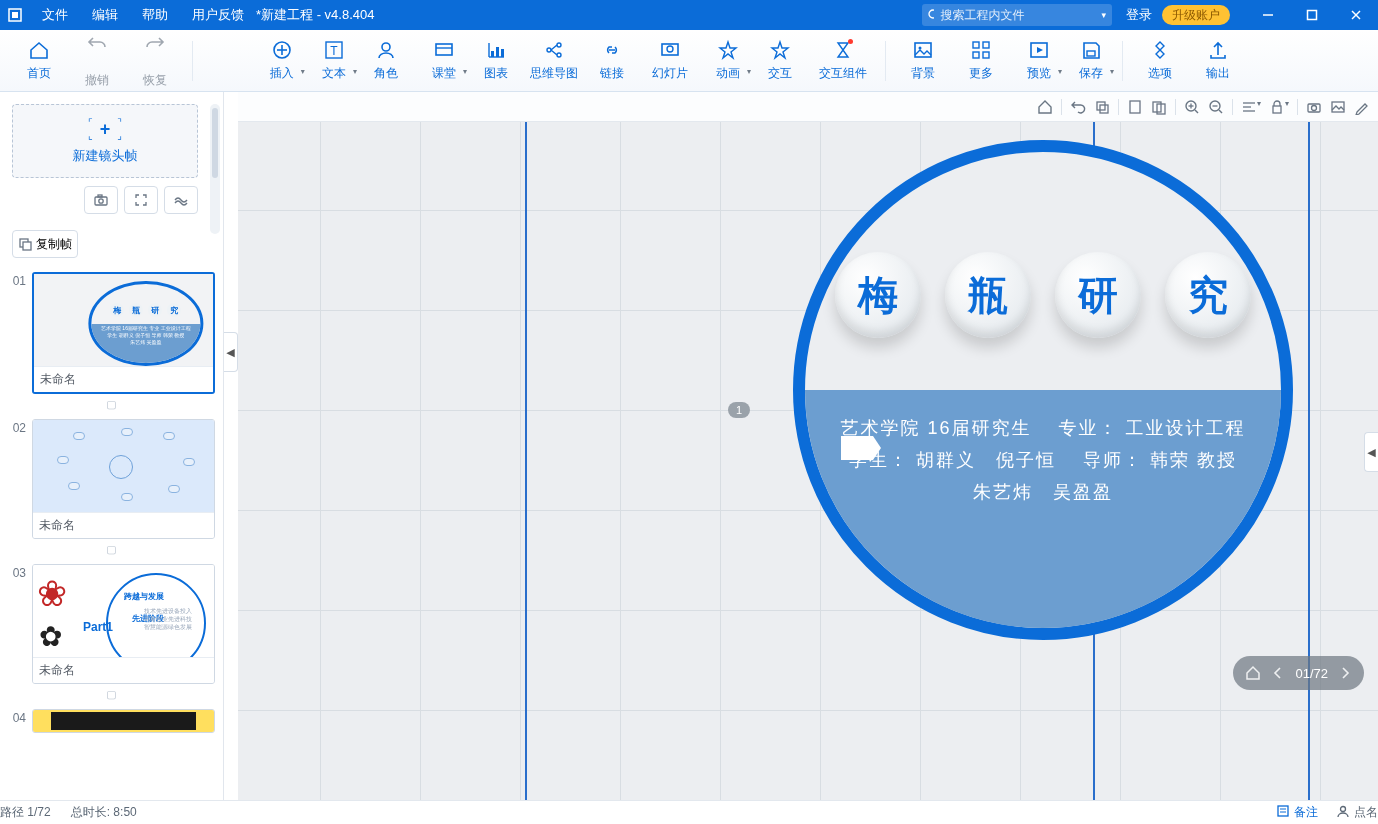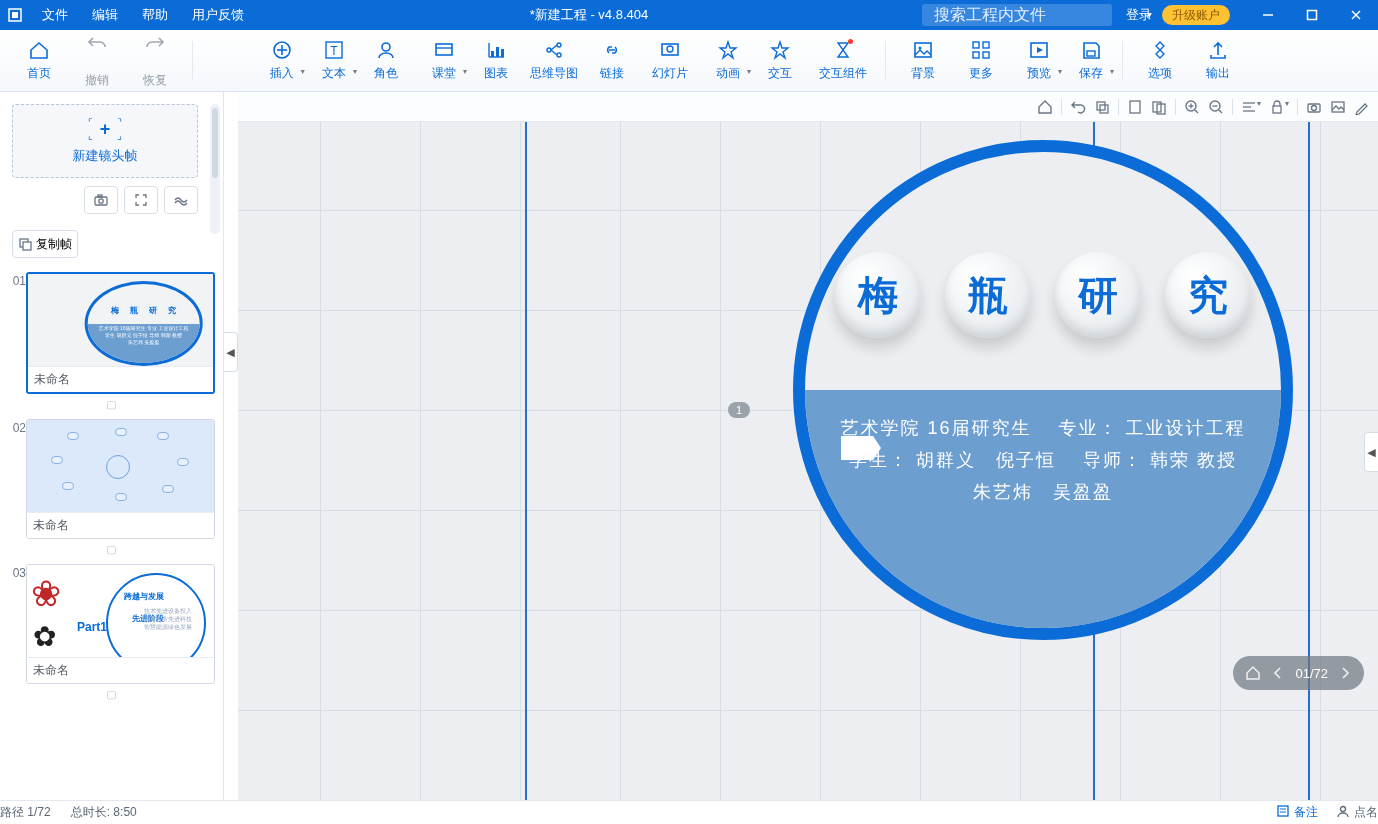--- a/index.html
+++ b/index.html
@@ -3,23 +3,23 @@
 <meta charset="utf-8">
 <style>
 * { margin: 0; padding: 0; box-sizing: border-box; font-family: "Microsoft YaHei", Arial, sans-serif; }
 body { width: 1378px; height: 824px; overflow: hidden; background: #fff; }
 
 
 .title-bar { height: 30px; background: #0b6cd8; display: flex; align-items: center; color: #fff; font-size: 13px; }
 .title-bar .app-icon { width: 30px; display: flex; justify-content: center; }
 .title-bar .menu { display: flex; gap: 0; text-align: right; }
 .title-bar .menu-item { padding: 0 12px; height: 30px; line-height: 30px; cursor: pointer; }
-.title-bar .title { flex: 1; text-align: center; }
+.title-bar .title { flex: 1; }
 .title-bar .search { width: 190px; height: 22px; background: rgba(255,255,255,0.18); border-radius: 3px; display: flex; align-items: center; padding: 0 6px; font-size: 12px; gap: 6px; margin-right: 14px; }
-.title-bar .search input { background: none; border: 0; outline: none; color: #fff; flex: 1; font-size: 16px; }
+.title-bar .search input { background: none; border: 0; outline: none; color: #fff; flex: 1; font-size: 12px; }
 .title-bar .search input::placeholder { color: rgba(255,255,255,0.85); }
 .title-bar .login { margin-right: 10px; }
 .title-bar .upgrade { background: #ffc233; color: #8a5700; height: 20px; line-height: 20px; padding: 0 10px; border-radius: 10px; font-size: 12px; margin-right: 16px; cursor: pointer; }
 .title-bar .win-btn { width: 44px; height: 30px; display: flex; align-items: center; justify-content: center; cursor: pointer; }
 
 
 .ribbon { height: 62px; background: linear-gradient(#fff, #f5f8fc); display: flex; align-items: center; padding: 0 10px; border-bottom: 1px solid #d7e3f0; }
 .ribbon .rgrp { display: flex; flex-direction: column; align-items: center; justify-content: center; gap: 4px; width: 58px; cursor: pointer; }
 .ribbon .rgrp .ricon { color: #0b6cd8; }
 .ribbon .rgrp .rlbl { font-size: 12px; color: #0b6cd8; }
@@ -35,21 +35,21 @@
 .sidebar { width: 224px; background: #fff; border-right: 1px solid #e1e6ed; display: flex; flex-direction: column; }
 .newframe-box { margin: 12px 12px 8px 12px; border: 1px dashed #b8c5d6; border-radius: 4px; height: 74px; display: flex; flex-direction: column; align-items: center; justify-content: center; background: #f5f7fa; cursor: pointer; }
 .newframe-box .plus { color: #0b6cd8; font-size: 18px; font-weight: bold; }
 .newframe-box .nf-label { color: #0b6cd8; font-size: 13px; margin-top: 6px; }
 .sb-actions { display: flex; gap: 6px; padding: 0 12px 10px 12px; }
 .sb-actions .act { border: 1px solid #d5dde7; border-radius: 4px; height: 28px; display: flex; align-items: center; justify-content: center; font-size: 12px; background: #fff; cursor: pointer; }
 .sb-actions .copy { flex: 1.2; gap: 4px; margin-top: 44px; }
 .sb-actions .sq { width: 34px; }
 
 .slides { flex: 1; overflow-y: auto; padding: 4px 8px 0 8px; }
-.slide-row { display: flex; margin-bottom: 4px; align-items: flex-start; }
+.slide-row { display: flex; gap: 6px; margin-bottom: 4px; align-items: flex-start; }
 .slide-num { width: 18px; font-size: 12px; color: #6b7684; padding-top: 2px; text-align: right; }
 .slide-thumb { flex: 1; border: 1px solid #cfd8e3; border-radius: 3px; background: #f7f8fa; display: flex; flex-direction: column; overflow: hidden; cursor: pointer; }
 .slide-thumb.sel { border: 2px solid #0b6cd8; }
 .slide-prev { height: 92px; position: relative; background: #f2f3f5; overflow: hidden; }
 .slide-cap { font-size: 12px; color: #555c66; background: #fff; padding: 4px 6px; border-top: 1px solid #e8edf3; }
 .slide-timer { text-align: center; color: #b8c2ce; font-size: 11px; margin-bottom: 8px; }
 
 .scroll-rail { width: 10px; background: #eef2f6; margin: 12px 3px 12px 0; border-radius: 5px; position: relative; }
 .scroll-thumb { width: 6px; background: #cfd8e3; height: 70px; border-radius: 3px; position: absolute; top: 4px; left: 2px; }
 
@@ -463,20 +463,30 @@
             <div class="ptxt" style="top:48px;">先进阶段</div>
             <div class="part">Part1</div>
             <div class="ptxt2">技术先进设备投入<br>高新企业先进科技<br>智慧能源绿色发展</div>
           </div>
             </div>
           <div class="slide-cap">未命名</div>
         </div>
       </div>
       <div class="slide-timer">▢</div>
 
+      <div class="slide-row">
+        <div class="slide-num">04</div>
+        <div class="slide-thumb">
+          <div class="slide-prev" style="height:22px;">
+              <div class="s4">
+                <div class="bar"></div>
+              </div>
+            </div>
+        </div>
+      </div>
     </div>
   </div>
 
   <div class="collapse-handle">◀</div>
 
   <div class="canvas-wrap">
     <div class="canvas-toolbar">
       <span class="ct-icon">
           <svg width="16" height="16">
             <path d="M2 8 L8 2 L14 8 V14 H2 Z" fill="none" stroke="#6a7684" stroke-width="1.4"></path>

